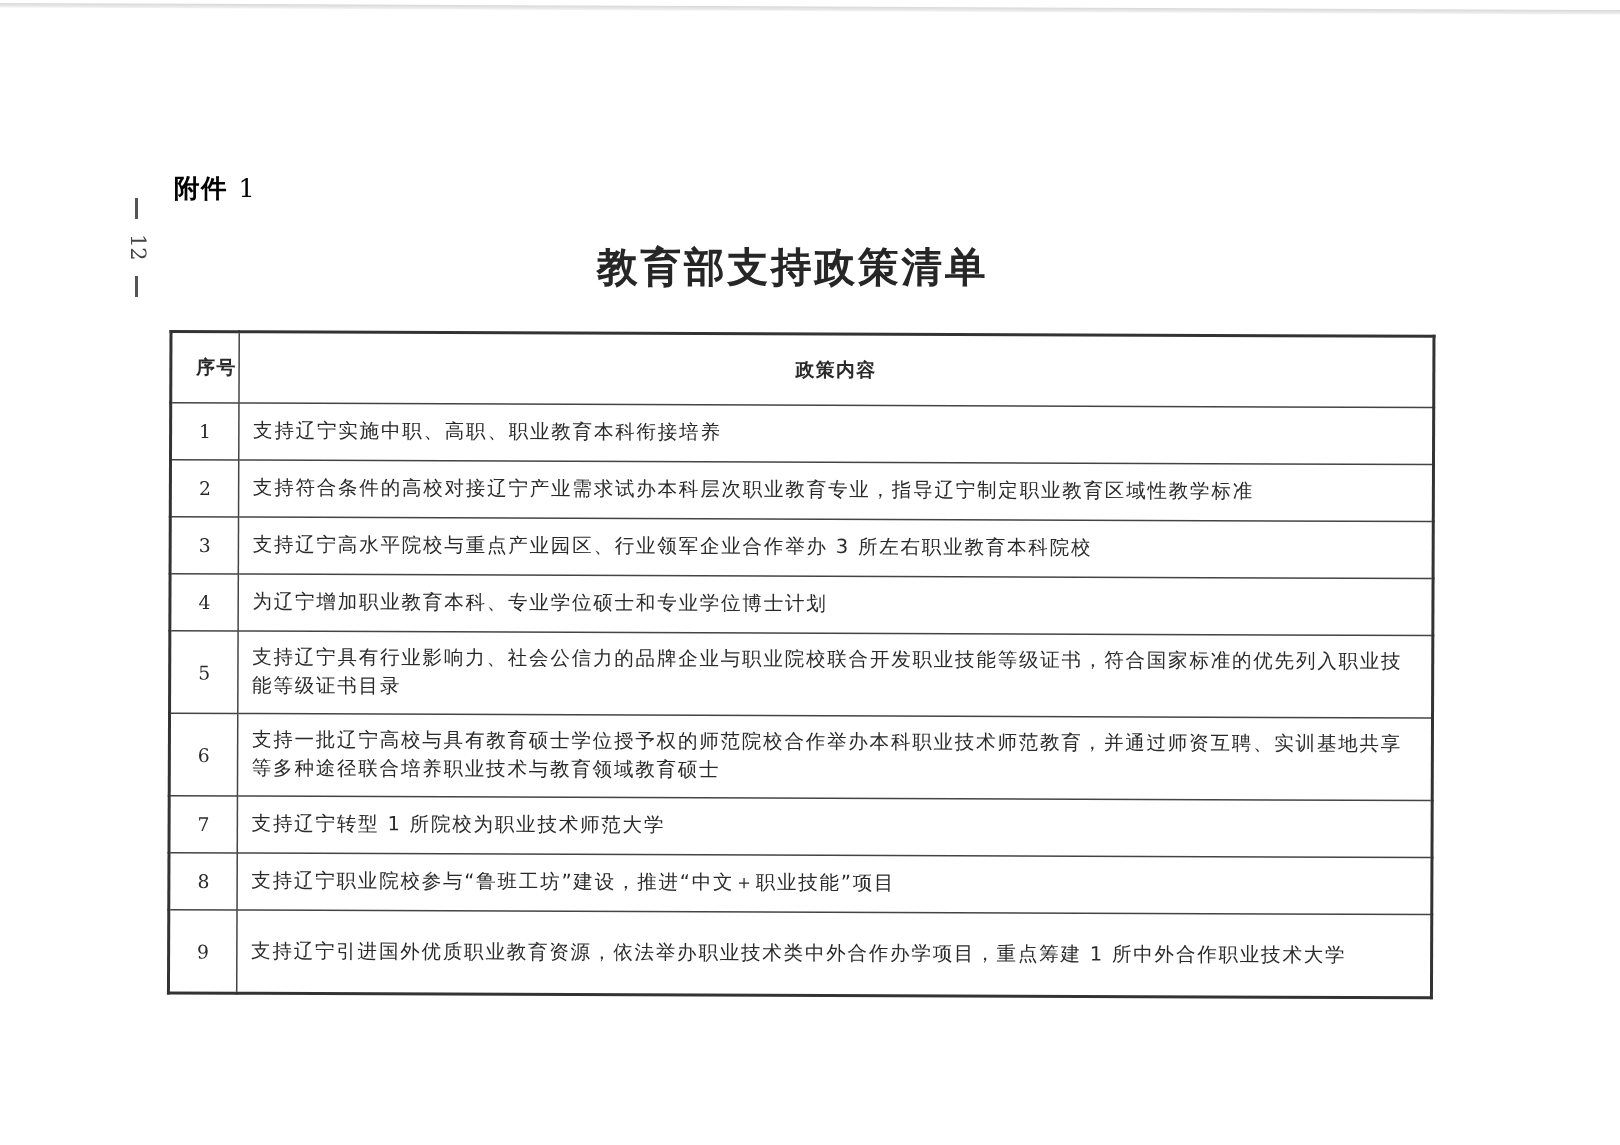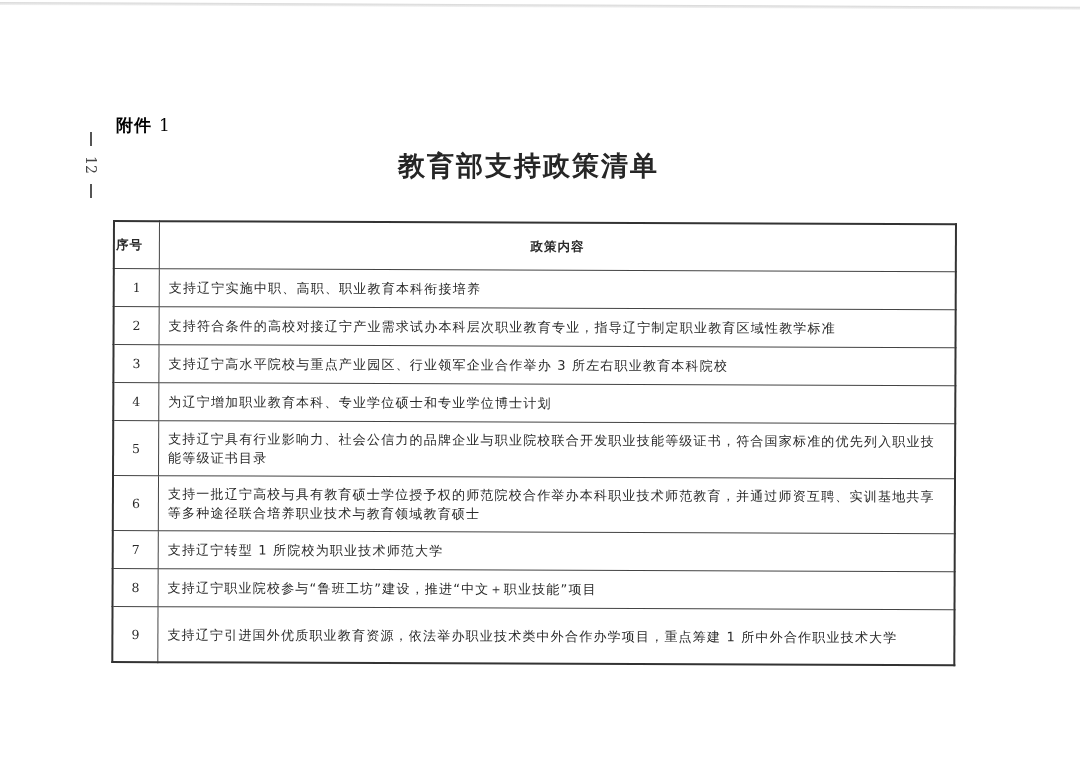--- a/index.html
+++ b/index.html
@@ -59,21 +59,21 @@
       letter-spacing: 1px;
     }
     .attachment-label .n {
       font-weight: normal;
       font-family: "DejaVu Serif", serif;
     }
     .doc-title {
       position: absolute;
       left: 0;
       width: 1057px;
-      top: 148px;
+      top: 160px;
       text-align: center;
       font-size: 27px;
       font-weight: bold;
       letter-spacing: 2px;
       color: #262626;
       font-family: "DejaVu Sans", sans-serif;
     }
     .table-wrap {
       position: absolute;
       left: 113px;
@@ -95,21 +95,21 @@
       vertical-align: middle;
     }
     .policy-table th {
       height: 44px;
       font-weight: bold;
       font-size: 12.5px;
       letter-spacing: 1px;
     }
     .policy-table th.col-no {
       width: 42px;
-      text-align: left;
+      text-align: right;
     }
     .policy-table th.col-content {
       text-align: center;
     }
     .policy-table td.no {
       width: 42px;
       text-align: center;
       font-family: "DejaVu Serif", serif;
       font-size: 12.5px;
     }

